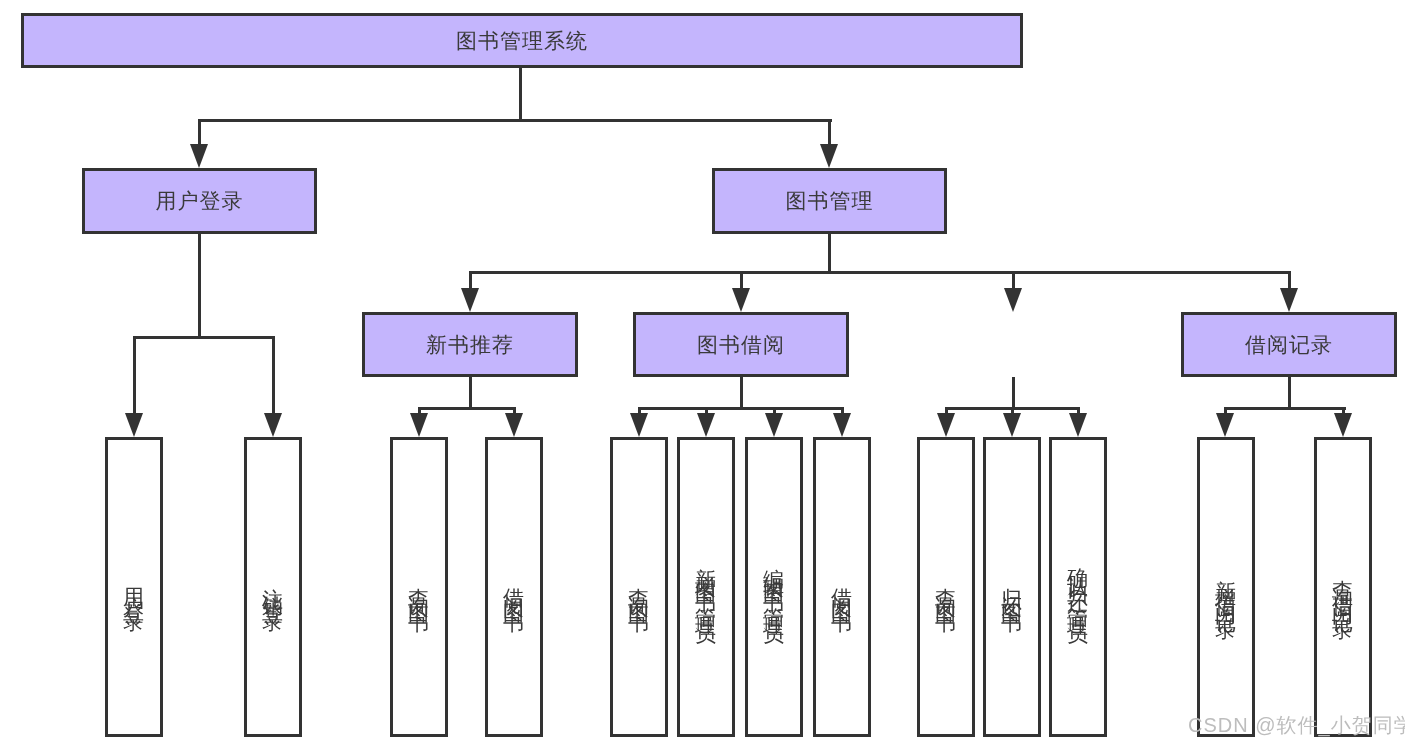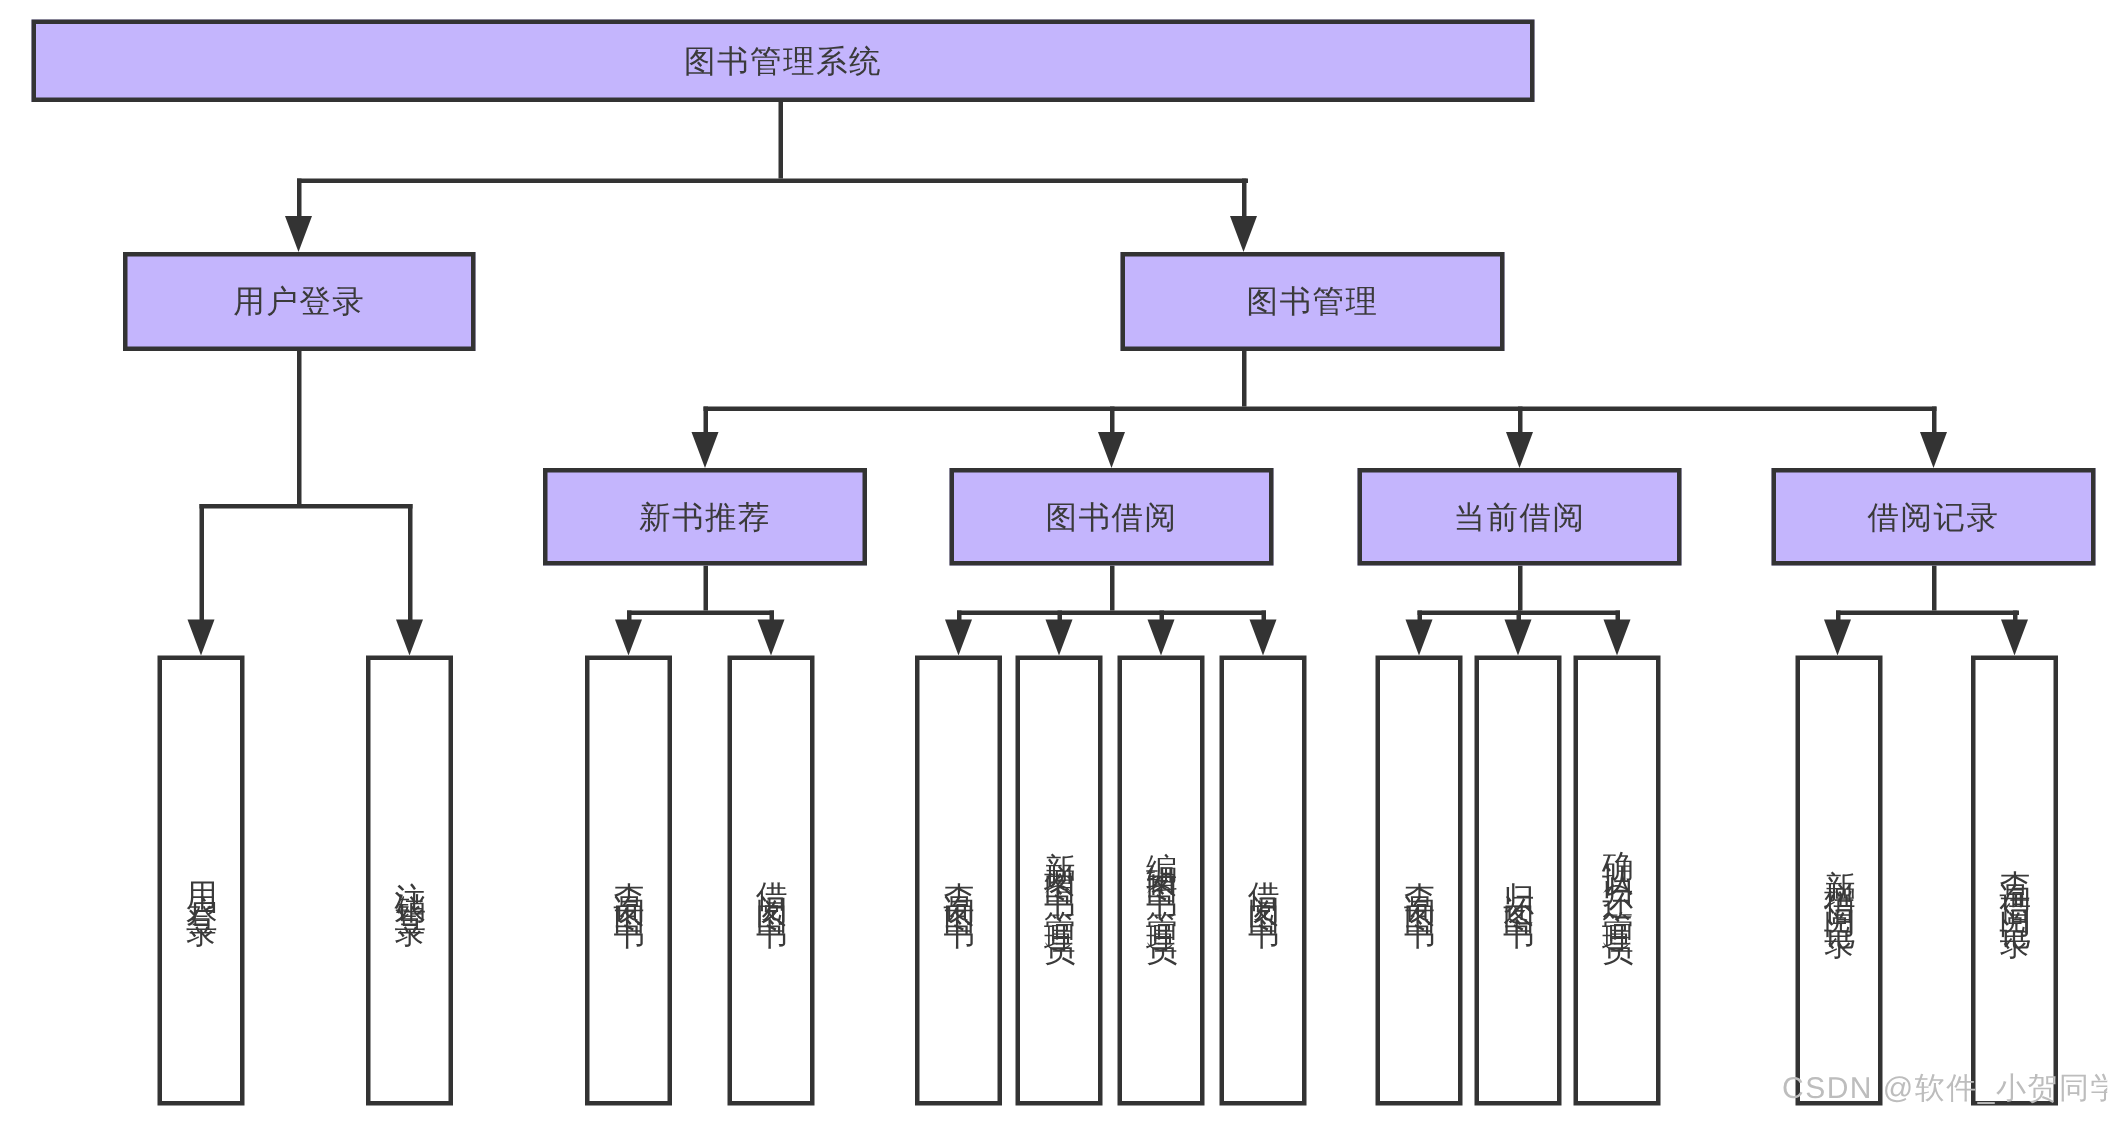--- a/index.html
+++ b/index.html
@@ -91,21 +91,21 @@
   <div class="hline" style="left:198px; top:119px; width:634px;"></div>
 
   <div class="vline" style="left:198px; top:119px; height:28px;"></div>
   <div class="arrow" style="left:190px; top:144px;"></div>
   <div class="vline" style="left:828px; top:119px; height:28px;"></div>
   <div class="arrow" style="left:820px; top:144px;"></div>
 
   <div class="box" style="left:82px; top:168px; width:235px; height:66px;">
     <span>用户登录</span>
   </div>
-  <div class="box" style="left:747px; top:168px; width:256px; height:66px;">
+  <div class="box" style="left:712px; top:168px; width:235px; height:66px;">
     <span>图书管理</span>
   </div>
 
   <div class="vline" style="left:198px; top:234px; height:102px;"></div>
   <div class="hline" style="left:133px; top:336px; width:142px;"></div>
   <div class="vline" style="left:133px; top:336px; height:79px;"></div>
   <div class="arrow" style="left:125px; top:413px;"></div>
   <div class="vline" style="left:272px; top:336px; height:79px;"></div>
   <div class="arrow" style="left:264px; top:413px;"></div>
 
@@ -126,23 +126,20 @@
   <div class="vline" style="left:1012px; top:271px; height:19px;"></div>
   <div class="arrow" style="left:1004px; top:288px;"></div>
   <div class="vline" style="left:1288px; top:271px; height:19px;"></div>
   <div class="arrow" style="left:1280px; top:288px;"></div>
 
   <div class="box" style="left:633px; top:312px; width:216px; height:65px;">
     <span>图书借阅</span>
   </div>
   <div class="box" style="left:362px; top:312px; width:216px; height:65px;">
     <span>新书推荐</span>
-  </div>
-  <div class="box" style="left:905px; top:312px; width:216px; height:65px;">
-    <span>当前借阅</span>
   </div>
   <div class="box" style="left:1181px; top:312px; width:216px; height:65px;">
     <span>借阅记录</span>
   </div>
 
   <div class="vline" style="left:469px; top:377px; height:30px;"></div>
   <div class="hline" style="left:418px; top:407px; width:98px;"></div>
   <div class="vline" style="left:418px; top:407px; height:8px;"></div>
   <div class="arrow" style="left:410px; top:413px;"></div>
   <div class="vline" style="left:513px; top:407px; height:8px;"></div>

